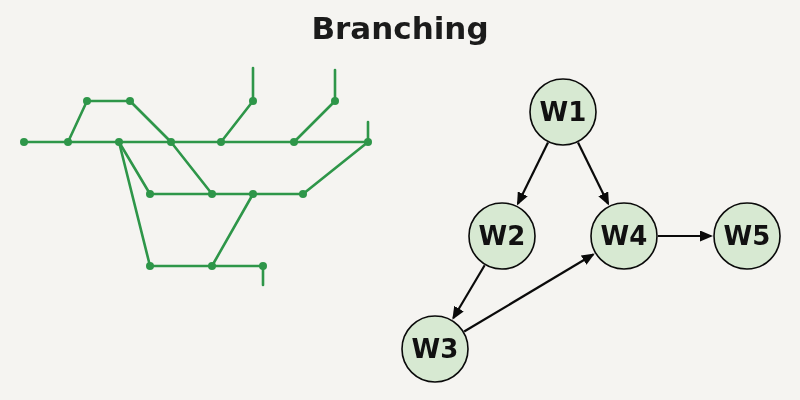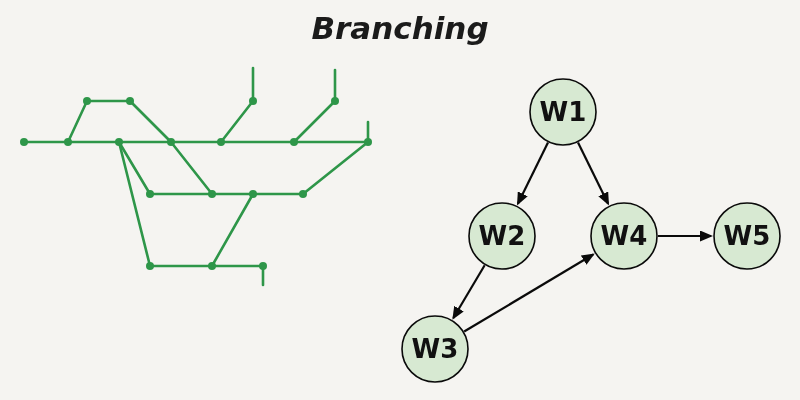--- a/index.html
+++ b/index.html
@@ -14,21 +14,20 @@
   .title {
     position: absolute;
     top: 10px;
     left: 0;
     width: 100%;
     text-align: center;
     font-size: 31px;
     font-weight: 700;
     color: #1b1b1b;
     letter-spacing: 0px;
-    font-style: italic;
   }
   svg.diagram {
     position: absolute;
     left: 0;
     top: 0;
   }
   .net-line { fill: none; stroke-linecap: round; }
   .dag-label {
     font-family: "DejaVu Sans", "Liberation Sans", sans-serif;
     font-weight: 700;

